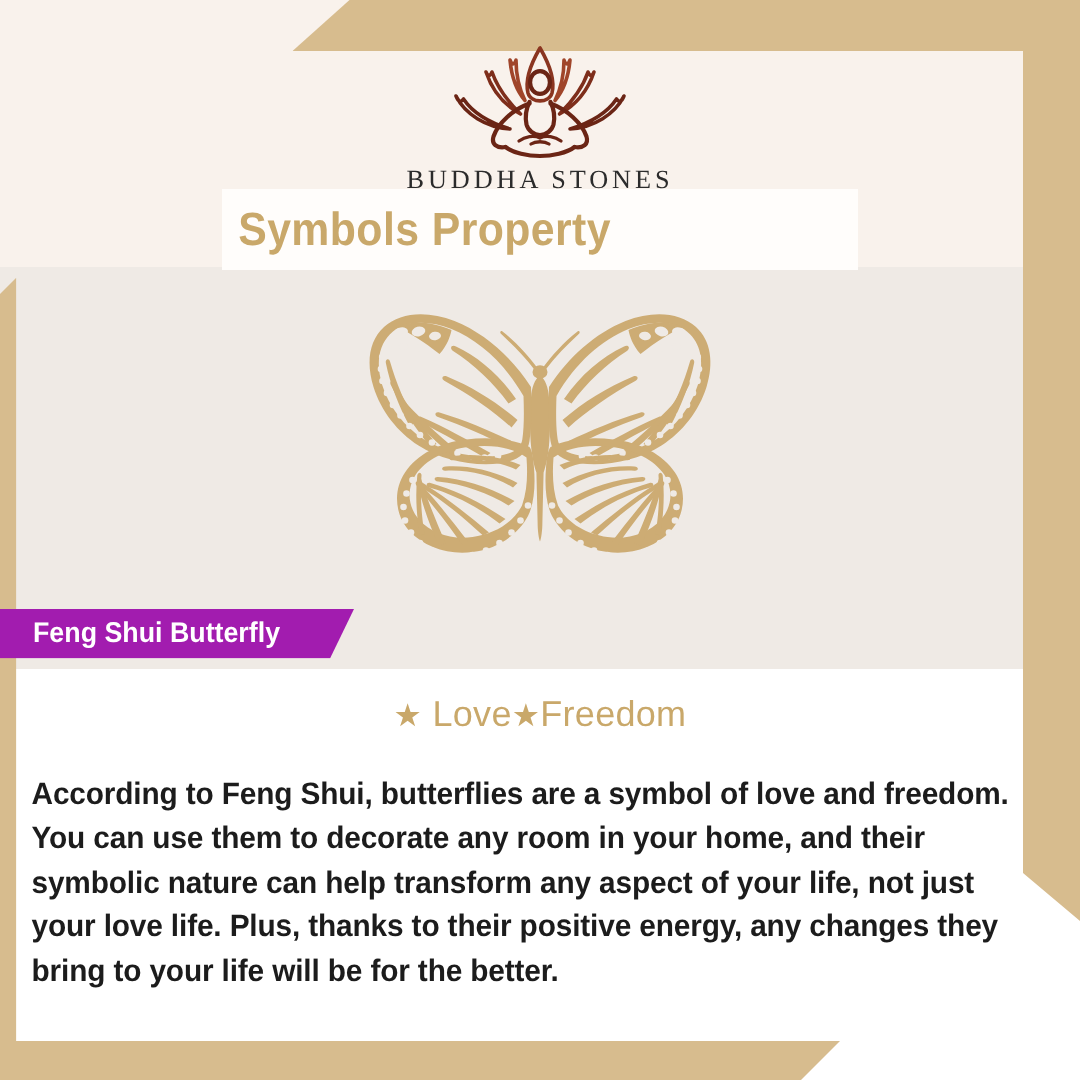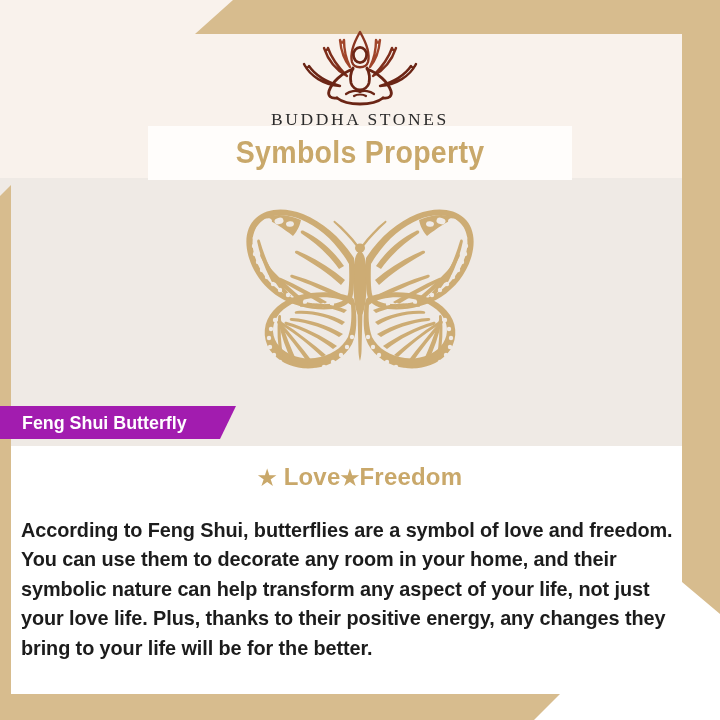--- a/index.html
+++ b/index.html
@@ -79,21 +79,21 @@
     font-weight: 400;
   }
 
   .title-banner {
     position: absolute;
     left: 148px; top: 126px;
     width: 424px; height: 54px;
     background: #FFFDFB;
     display: flex;
     align-items: center;
-    justify-content: center;
+    justify-content: flex-start;
   }
   .title-text {
     font-family: "Liberation Sans Narrow", "Liberation Sans", sans-serif;
     font-weight: bold;
     font-size: 31px;
     color: #C9A86A;
     letter-spacing: 0.3px;
     transform: scaleX(0.92);
   }
 
@@ -126,21 +126,21 @@
   }
 
   
   .subhead {
     position: absolute;
     left: 0; top: 463px;
     width: 720px;
     text-align: center;
     color: #C9A86A;
     font-family: "Liberation Sans Narrow", "Liberation Sans", sans-serif;
-    font-weight: bold;
+    font-weight: normal;
     font-size: 24px;
     letter-spacing: 0.2px;
   }
   .subhead .star { font-size: 21px; }
 
   .paragraph {
     position: absolute;
     left: 21px; top: 494px;
     width: 676px;
     color: #1C1C1C;

